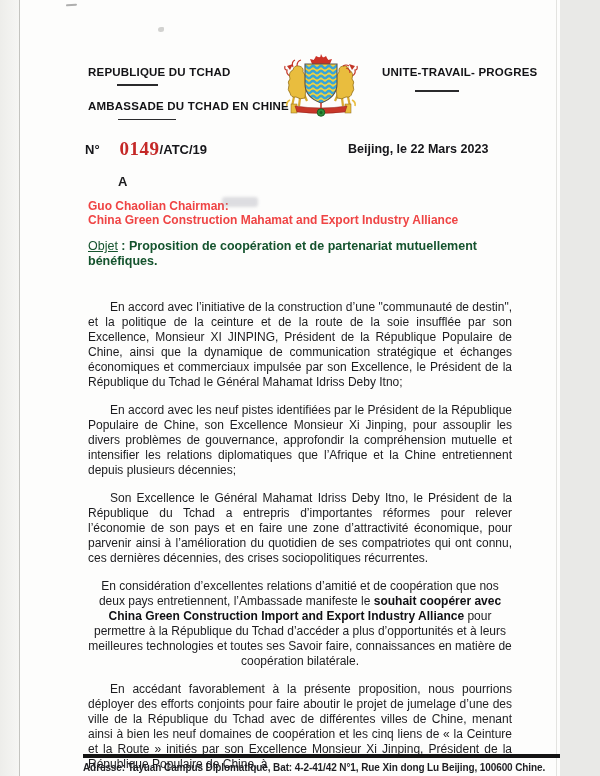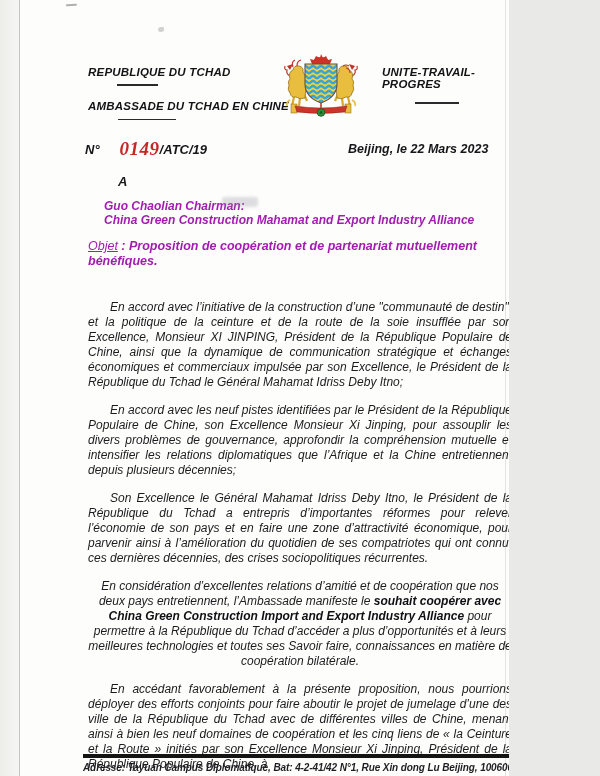--- a/index.html
+++ b/index.html
@@ -1,41 +1,41 @@
 <!DOCTYPE html>
 <html><head>
 <meta charset="utf-8">
 <style>
   html,body{margin:0;padding:0;}
   body{width:600px;height:776px;background:#e9e9e7;font-family:"Liberation Sans",sans-serif;}
-  .page{position:relative;width:509px;height:776px;background:#fdfdfc;overflow:hidden;color:#1b1b1d;font-style:italic;}
+  .page{position:relative;width:560px;height:776px;background:#fdfdfc;overflow:hidden;color:#1b1b1d;}
   .scan-left{position:absolute;left:0;top:0;bottom:0;width:19px;background:linear-gradient(to right,#ededea,#f6f6f4);border-right:1.5px solid #c4c4c0;}
   .scan-right{position:absolute;right:3px;top:0;bottom:0;width:1px;background:#e3e3e0;}
   .speck1{position:absolute;left:66px;top:4px;width:11px;height:2px;background:#8d8d8d;transform:rotate(-4deg);opacity:.7;border-radius:1px;}
   .speck2{position:absolute;left:158px;top:27px;width:6px;height:5px;background:#b5b5b2;border-radius:50% 20% 50% 40%;opacity:.6;}
 
   .hdr-left{position:absolute;left:88px;top:66px;font-weight:bold;font-size:11.5px;letter-spacing:.2px;color:#131316;}
   .hdr-line2{margin-top:14px;}
   .u-rule{height:1.6px;background:#2a2a2c;}
   .u1{width:41px;margin:6px 0 0 29px;}
   .u2{width:58px;margin:7px 0 0 30px;}
   .hdr-motto{position:absolute;left:350px;top:66px;font-weight:bold;font-size:11.5px;letter-spacing:.2px;color:#131316;margin-left:32px;}
   .u3{width:44px;margin:12px 0 0 33px;}
   .emblem{position:absolute;left:280px;top:54px;width:82px;height:64px;}
 
   .ref-line{position:absolute;left:85px;top:138px;white-space:nowrap;}
   .ref-prefix,.ref-suffix{font-weight:bold;font-size:13px;color:#16161a;vertical-align:1px;}
   .ref-number{font-family:"Liberation Serif",serif;font-weight:bold;font-size:19px;letter-spacing:.5px;}
   .date-line{position:absolute;left:348px;top:142px;font-weight:bold;font-size:12.5px;color:#16161a;}
 
   .salutation{position:absolute;left:118px;top:174px;font-weight:bold;font-size:13px;}
-  .recipient{position:absolute;left:88px;top:199px;font-weight:bold;font-size:12px;line-height:14px;color:#a21caf;margin-left:16px;}
+  .recipient{position:absolute;left:88px;top:199px;font-weight:bold;font-size:12px;line-height:14px;color:#ef4444;}
   .stamp-smudge{position:absolute;left:222px;top:197px;width:36px;height:10px;background:rgba(140,140,155,.28);filter:blur(1.5px);border-radius:3px;}
 
-  .subject{position:absolute;left:88px;top:239px;width:460px;font-size:12.5px;line-height:15px;color:#a21caf;}
+  .subject{position:absolute;left:88px;top:239px;width:460px;font-size:12.5px;line-height:15px;color:#14532d;}
   .subject-label{text-decoration:underline;font-weight:normal;}
   .subject-sep,.subject-text{font-weight:bold;}
 
   .body-block{position:absolute;left:88px;top:300px;width:424px;font-size:12px;line-height:15px;color:#1c1c1f;}
   .body-block p{margin:0 0 13px 0;text-align:justify;text-indent:22px;}
   .body-block p.no-indent{text-indent:0;text-align:center;}
   .b{font-weight:bold;color:#101014;}
 
   .footer-rule{position:absolute;left:83px;top:754px;width:477px;height:4px;background:#141414;}
   .footer-address{position:absolute;left:83px;top:762px;width:477px;text-align:left;font-weight:bold;font-size:10px;line-height:12px;color:#1e1e22;letter-spacing:-0.1px;white-space:nowrap;}

